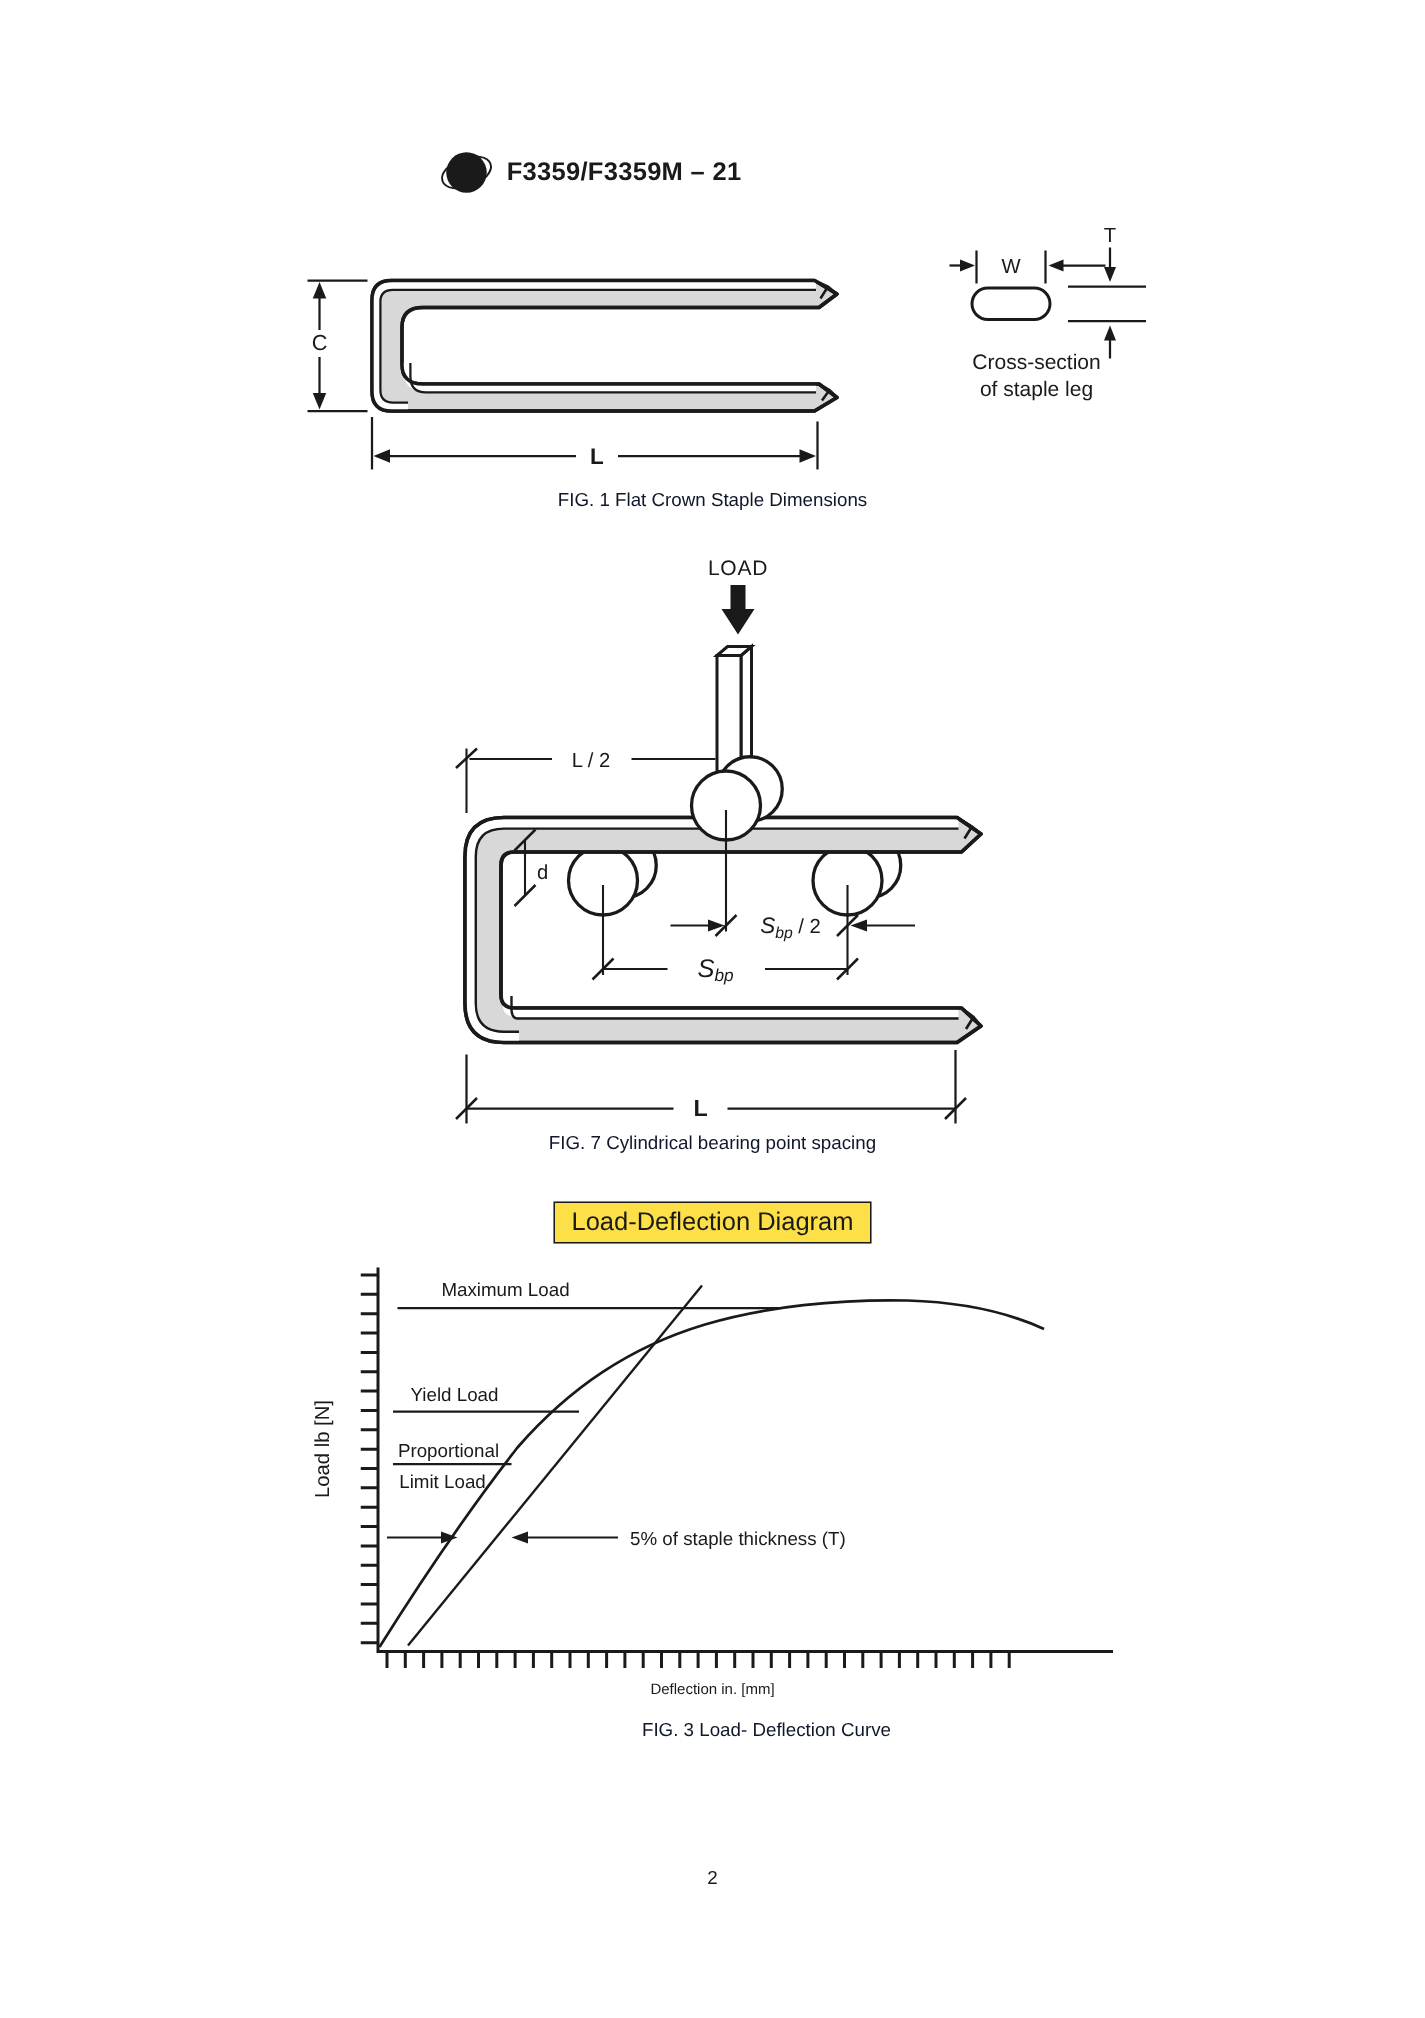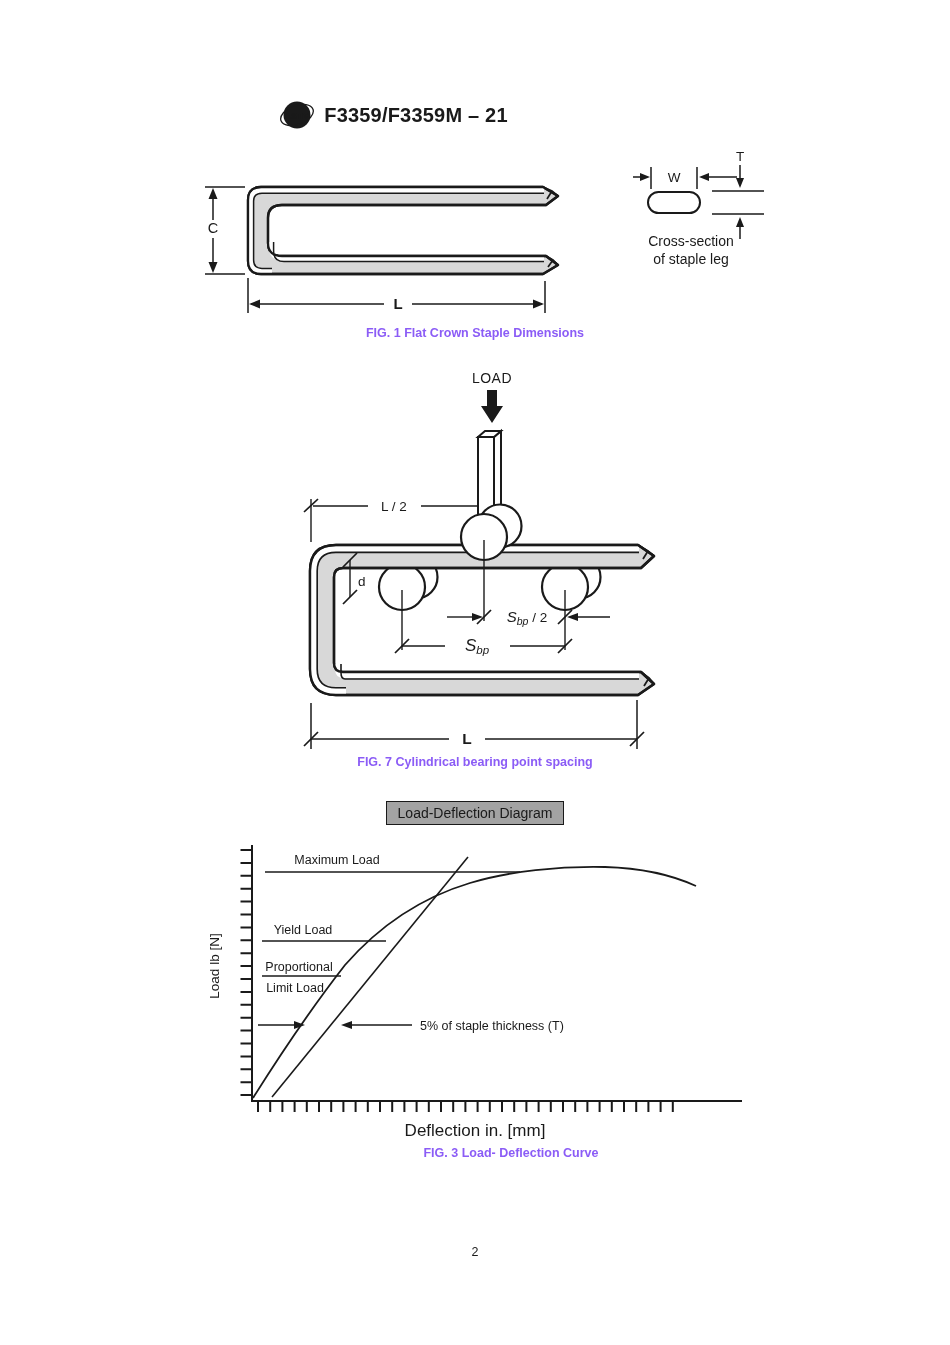--- a/index.html
+++ b/index.html
@@ -1,23 +1,23 @@
 <!DOCTYPE html>
 <html><head>
 <meta charset="utf-8">
 <style>
   html,body{margin:0;padding:0;background:#ffffff;}
   body{width:950px;height:1345px;position:relative;font-family:"Liberation Sans",sans-serif;color:#1a1a1a;}
   .abs{position:absolute;}
-  .cap{position:absolute;left:0;width:950px;text-align:center;font-weight:bold;font-size:12.5px;color:#8b5cf6;}
+  .cap{position:absolute;left:0;width:950px;text-align:center;font-weight:normal;font-size:12.5px;color:#0f172a;}
   .plain-center{position:absolute;left:0;width:950px;text-align:center;color:#1a1a1a;}
   #header{position:absolute;top:97px;left:0;width:787px;display:flex;justify-content:center;align-items:center;gap:9px;}
-  #header .designation{font-weight:bold;font-size:20px;letter-spacing:.2px;}
+  #header .designation{font-weight:bold;font-size:17px;letter-spacing:.2px;}
   #fig3-titlebox-wrap{position:absolute;top:801px;left:0;width:950px;text-align:center;}
-  #fig3-titlebox{display:inline-block;border:1.5px solid #1a1a1a;padding:3px 11px;font-size:14px;background:#a3a3a3;}
+  #fig3-titlebox{display:inline-block;border:1.5px solid #1a1a1a;padding:3px 11px;font-size:17px;background:#fde047;}
   svg text{font-family:"Liberation Sans",sans-serif;fill:#1a1a1a;}
   svg{display:block;}
 </style>
 </head>
 <body>
 
 <div id="header">
   <svg width="36" height="36" viewBox="0 0 36 36">
     <circle cx="18" cy="18" r="13.5" fill="#1a1a1a"></circle>
     <ellipse cx="18" cy="18" rx="17" ry="9.5" fill="none" stroke="#1a1a1a" stroke-width="1.3" transform="rotate(-20 18 18)"></ellipse>
@@ -189,16 +189,16 @@
     <line x1="350" y1="1025" x2="412" y2="1025"></line>
   </g>
   <text x="337" y="864" text-anchor="middle" font-size="12.5">Maximum Load</text>
   <text x="303" y="934" text-anchor="middle" font-size="12.5">Yield Load</text>
   <text x="299" y="971" text-anchor="middle" font-size="12.5">Proportional</text>
   <text x="295" y="992" text-anchor="middle" font-size="12.5">Limit Load</text>
   <text x="420" y="1030" text-anchor="start" font-size="12.5">5% of staple thickness (T)</text>
   <text x="219" y="966" text-anchor="middle" font-size="13.5" transform="rotate(-90 219 966)">Load lb [N]</text>
 </svg>
 
-<div class="plain-center" style="top:1121px;font-size:17px;">Deflection in. [mm]</div>
+<div class="plain-center" style="top:1121px;font-size:10px;">Deflection in. [mm]</div>
 <div class="cap" style="top:1146px;padding-left:36px;">FIG. 3 Load- Deflection Curve</div>
 
 <div class="plain-center" style="top:1245px;font-size:12.5px;">2</div>
 
 </body></html>

